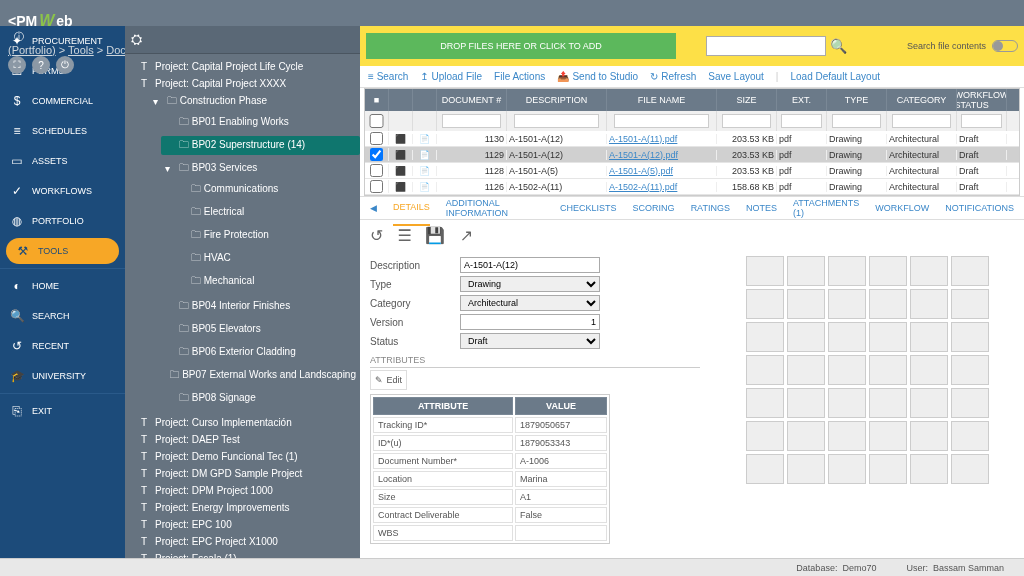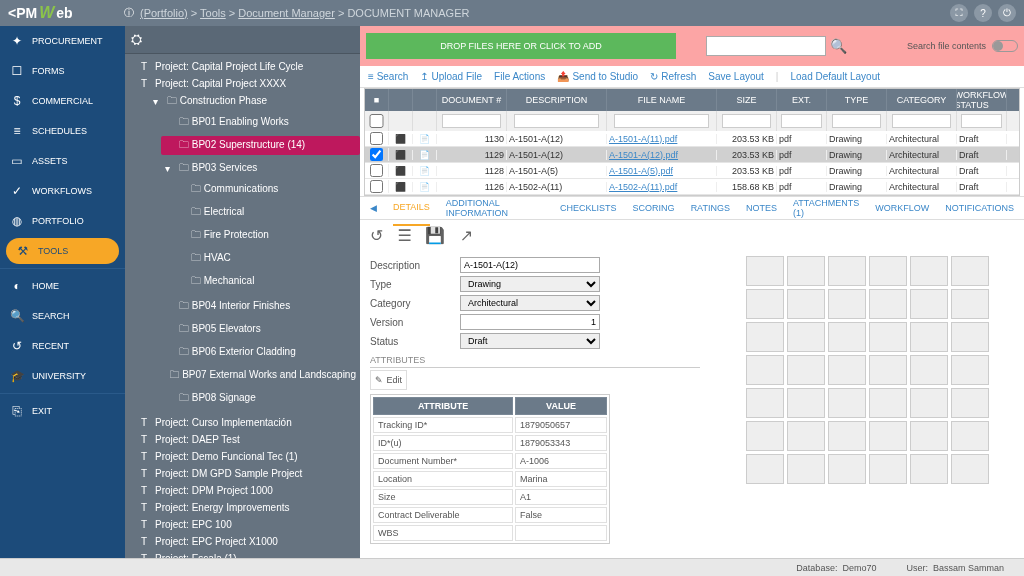--- a/index.html
+++ b/index.html
@@ -1,17 +1,17 @@
 <!DOCTYPE html>
 <html><head>
 <meta charset="utf-8">
 <style>
 * { box-sizing: border-box; margin: 0; padding: 0; font-family: Arial, sans-serif; }
 body { width: 1024px; height: 576px; overflow: hidden; background: #e8e8e8; font-size: 10px; }
-.topbar { height: 26px; background: #6b7a89; display: flex; align-items: center; color: #fff; padding: 0 8px; position: relative; }
+.topbar { height: 26px; background: #6b7a89; display: flex; align-items: flex-start; color: #fff; padding: 12px 8px; position: relative; flex-direction: column; }
 .logo { width: 110px; height: 26px; display: flex; align-items: center; gap: 2px; font-size: 14px; font-weight: bold; }
 .logo .p1 { color: #fff; }
 .logo .p2 { color: #8bc34a; font-style: italic; font-size: 16px; }
 .logo .p3 { color: #fff; }
 .breadcrumb { flex: 1; font-size: 11px; color: #cfd6dc; }
 .breadcrumb a { color: #cfd6dc; text-decoration: underline; cursor: pointer; }
 .topright { display: flex; gap: 6px; align-items: center; }
 .topright .iconbtn { width: 18px; height: 18px; border-radius: 50%; background: #8b98a5; display: flex; align-items: center; justify-content: center; font-size: 10px; }
 .main { display: flex; height: 550px; }
 .sidebar { width: 125px; background: #1c4b7a; color: #fff; display: flex; flex-direction: column; }
@@ -19,25 +19,25 @@
 .sidebar-item.active { background: #f7a726; color: #1c4b7a; border-radius: 14px; margin: 2px 6px; height: 26px; }
 .sidebar-item .ico { width: 14px; text-align: center; font-size: 12px; }
 .sidebar-sep { height: 1px; background: #2a5a8a; margin: 2px 0; }
 .treecol { width: 235px; background: #667380; color: #fff; display: flex; flex-direction: column; position: relative; }
 .treehead { height: 28px; background: #5a6876; border-bottom: 1px solid #4a5560; display: flex; align-items: center; padding: 0 6px; }
 .treehead .ico { font-size: 14px; }
 .tree { flex: 1; overflow: auto; padding: 4px 0; font-size: 10px; }
 .tree ul { list-style: none; padding-left: 12px; }
 .tree li { padding: 2px 0; white-space: nowrap; }
 .tree .node { display: flex; align-items: center; gap: 4px; padding: 1px 4px; cursor: pointer; }
-.tree .node.selected { background: #be185d; border-radius: 2px; }
+.tree .node.selected { background: #0f766e; border-radius: 2px; }
 .tree .ticon { font-size: 10px; width: 10px; display: inline-block; }
 .tree-scroll { height: 12px; background: #5a6876; border-top: 1px solid #4a5560; }
 .content { flex: 1; background: #fff; display: flex; flex-direction: column; overflow: hidden; }
-.droprow { height: 36px; display: flex; align-items: center; gap: 10px; padding: 20px 6px; background: #fca5a5; }
+.droprow { height: 36px; display: flex; align-items: center; gap: 10px; padding: 20px 6px; background: #fde047; }
 .dropzone { flex: 0 0 310px; height: 26px; background: #5cb85c; color: #fff; display: flex; align-items: center; justify-content: center; font-size: 9px; cursor: pointer; }
 .searchbox { display: flex; align-items: center; gap: 4px; margin-left: 20px; }
 .searchbox input { width: 120px; height: 20px; border: 1px solid #aaa; padding: 0 4px; }
 .searchbox .sico { font-size: 14px; color: #666; }
 .searchfile { margin-left: auto; display: flex; align-items: center; gap: 6px; font-size: 9px; color: #555; }
 .toggle { width: 26px; height: 12px; border: 1px solid #999; border-radius: 6px; position: relative; }
 .toggle::after { content: ""; width: 10px; height: 10px; border-radius: 50%; background: #999; position: absolute; left: 0; top: 0; }
 .grouphint { height: 18px; background: #f5f5f5; border: 1px solid #ddd; padding: 2px 6px; font-size: 10px; color: #666; margin: 0 4px; }
 .toolbar { height: 22px; display: flex; align-items: center; gap: 12px; padding: 0 8px; font-size: 10px; color: #3b87c8; border-bottom: 1px solid #ddd; }
 .toolbar span { cursor: pointer; }

